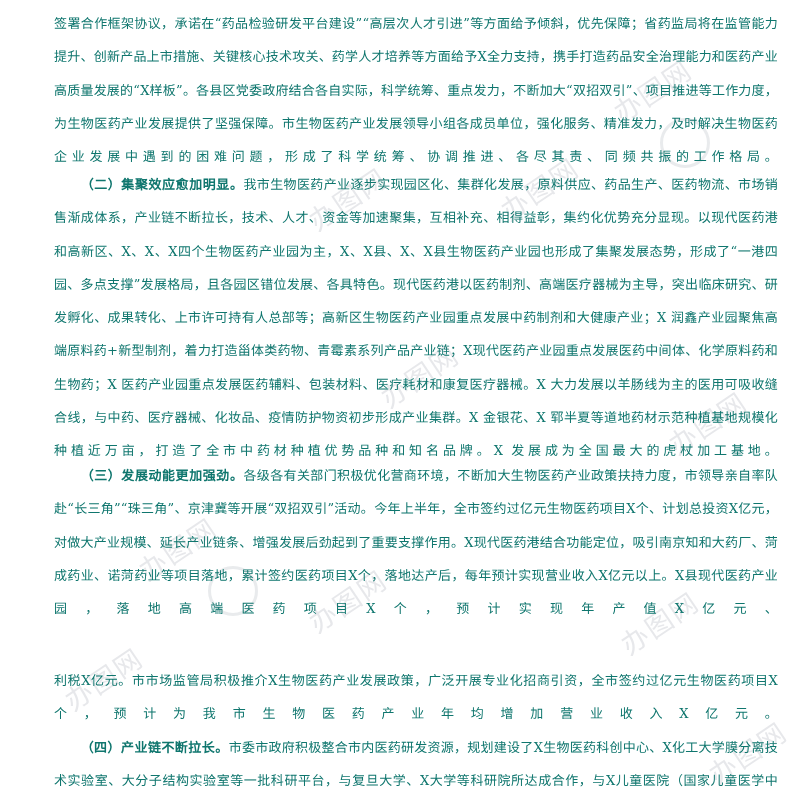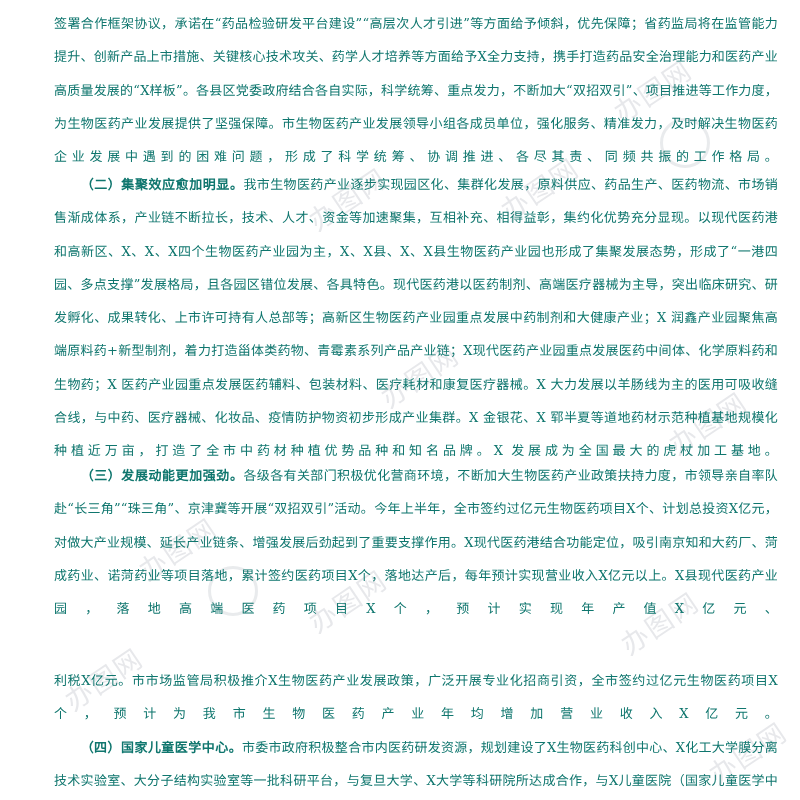--- a/index.html
+++ b/index.html
@@ -134,17 +134,17 @@
 
     <div class="blk blk-c">
       <p class="para indent last-justify"><span class="heading-run">（三）发展动能更加强劲。</span><span>各级各有关部门积极优化营商环境，不断加大生物医药产业政策扶持力度，市领导亲自率队赴“长三角”“珠三角”、京津冀等开展“双招双引”活动。今年上半年，全市签约过亿元生物医药项目X个、计划总投资X亿元，对做大产业规模、延长产业链条、增强发展后劲起到了重要支撑作用。X现代医药港结合功能定位，吸引南京知和大药厂、菏成药业、诺菏药业等项目落地，累计签约医药项目X个，落地达产后，每年预计实现营业收入X亿元以上。X县现代医药产业园，落地高端医药项目X个，预计实现年产值X亿元、</span></p>
     </div>
 
     <div class="blk blk-e">
       <p class="para last-justify">利税X亿元。市市场监管局积极推介X生物医药产业发展政策，广泛开展专业化招商引资，全市签约过亿元生物医药项目X个，预计为我市生物医药产业年均增加营业收入X亿元。</p>
     </div>
 
     <div class="blk blk-f">
-      <p class="para indent last-justify"><span class="heading-run">（四）国家儿童医学中心。</span><span>市委市政府积极整合市内医药研发资源，规划建设了X生物医药科创中心、X化工大学膜分离技术实验室、大分子结构实验室等一批科研平台，与复旦大学、</span><span>X大学等科研院所达成合作，与X儿童医院（国家儿童医学中心）、X科信必成、达成了联合</span></p>
+      <p class="para indent last-justify"><span class="heading-run">（四）产业链不断拉长。</span><span>市委市政府积极整合市内医药研发资源，规划建设了X生物医药科创中心、X化工大学膜分离技术实验室、大分子结构实验室等一批科研平台，与复旦大学、</span><span>X大学等科研院所达成合作，与X儿童医院（国家儿童医学中心）、X科信必成、达成了联合</span></p>
     </div>
 
   </div>
 </div>
 
 </body></html>

